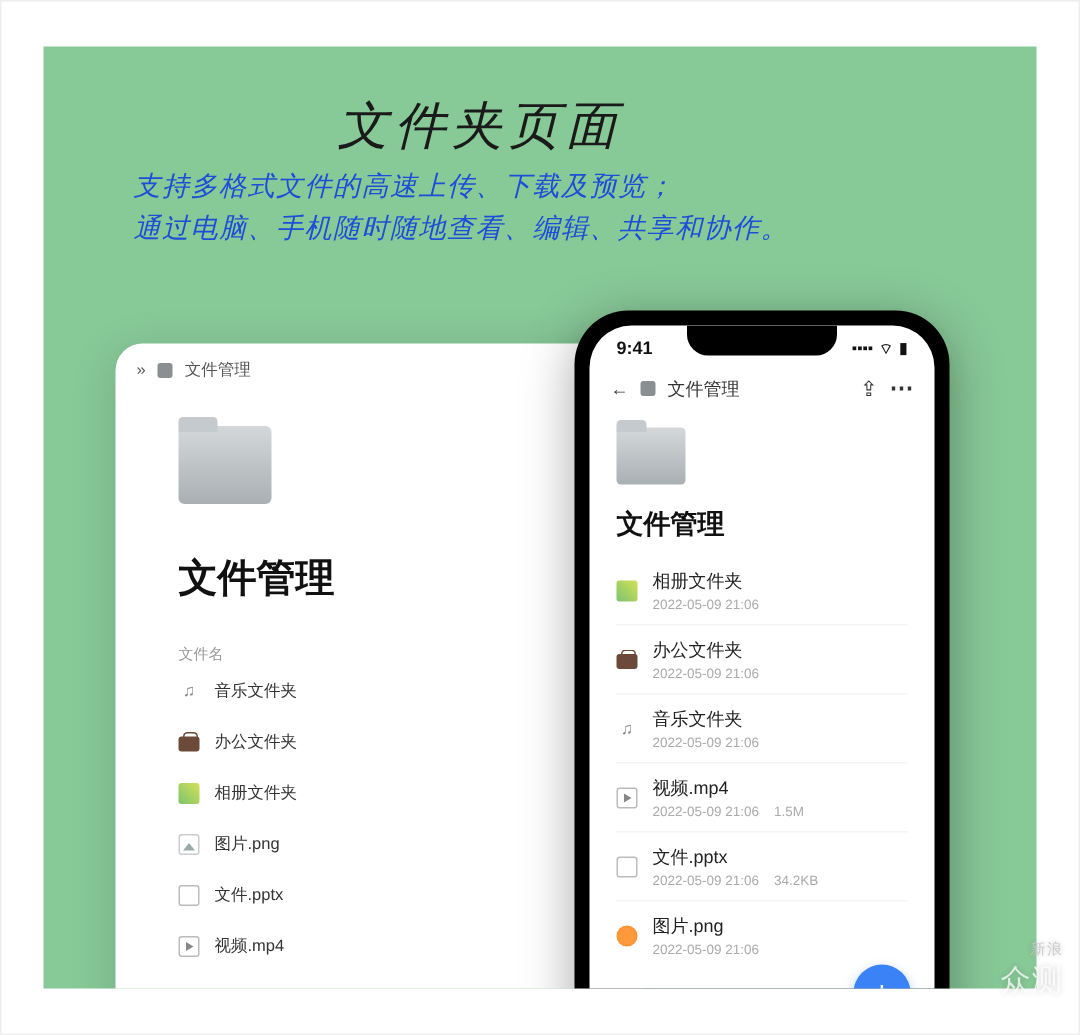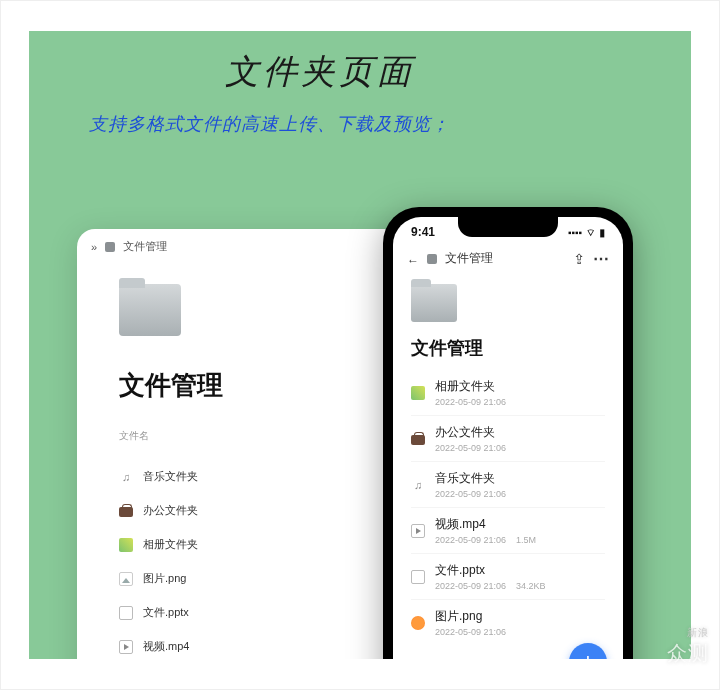--- a/index.html
+++ b/index.html
@@ -15,21 +15,21 @@
     border: 1px solid #eee;
   }
   .green-panel {
     position: absolute;
     left: 28px; top: 30px; right: 28px; bottom: 30px;
     background: #88c998;
     overflow: hidden;
   }
   .handwritten-title {
     position: absolute;
-    left: 224px; top: 48px;
+    left: 224px; top: 60px;
     font-size: 34px;
     font-style: italic;
     font-weight: 400;
     letter-spacing: 4px;
     color: #1a1a1a;
     font-family: "STKaiti","KaiTi",cursive,sans-serif;
   }
   .handwritten-desc {
     position: absolute;
     left: 88px; top: 110px;
@@ -65,21 +65,21 @@
     margin-top: 10px;
   }
   .folder-icon-lg::before {
     content:"";position:absolute;left:0;top:-6px;width:26px;height:10px;
     background:#c4cacd;border-radius:3px 3px 0 0;
   }
   .desktop-title {
     font-size: 26px; font-weight: 700; margin-top: 32px; color:#111;
   }
   .col-head {
-    font-size: 10px; color:#999; margin-top: 26px; margin-bottom:16px;
+    font-size: 10px; color:#999; margin-top: 26px; margin-bottom:0;
   }
   .drow {
     display:flex; align-items:center; gap:10px;
     padding: 9px 0; font-size: 11px; color:#333;
     border-top: 1px solid transparent;
   }
   .ico { width:14px; height:14px; flex:0 0 14px; display:flex;align-items:center;justify-content:center;font-size:11px;}
   .ico-music{color:#888;}
   .ico-bag{background:#6b4a3a;border-radius:2px;position:relative;height:10px;margin-top:3px}
   .ico-bag::before{content:"";position:absolute;left:3px;top:-3px;width:8px;height:4px;border:1px solid #6b4a3a;border-bottom:none;border-radius:3px 3px 0 0}
@@ -273,19 +273,20 @@
         </div>
         <div class="fab">+</div>
       </div>
     </div>
 
   </div>
 
   <div class="handwritten-title">文件夹页面</div>
   <div class="handwritten-desc">
     <div>支持多格式文件的高速上传、下载及预览；</div>
+    <div>通过电脑、手机随时随地查看、编辑、共享和协作。</div>
   </div>
 
   <div class="watermark">
     <span class="wm-sm">新浪</span>
     <span>众测</span>
   </div>
 </div>
 
 </body></html>

